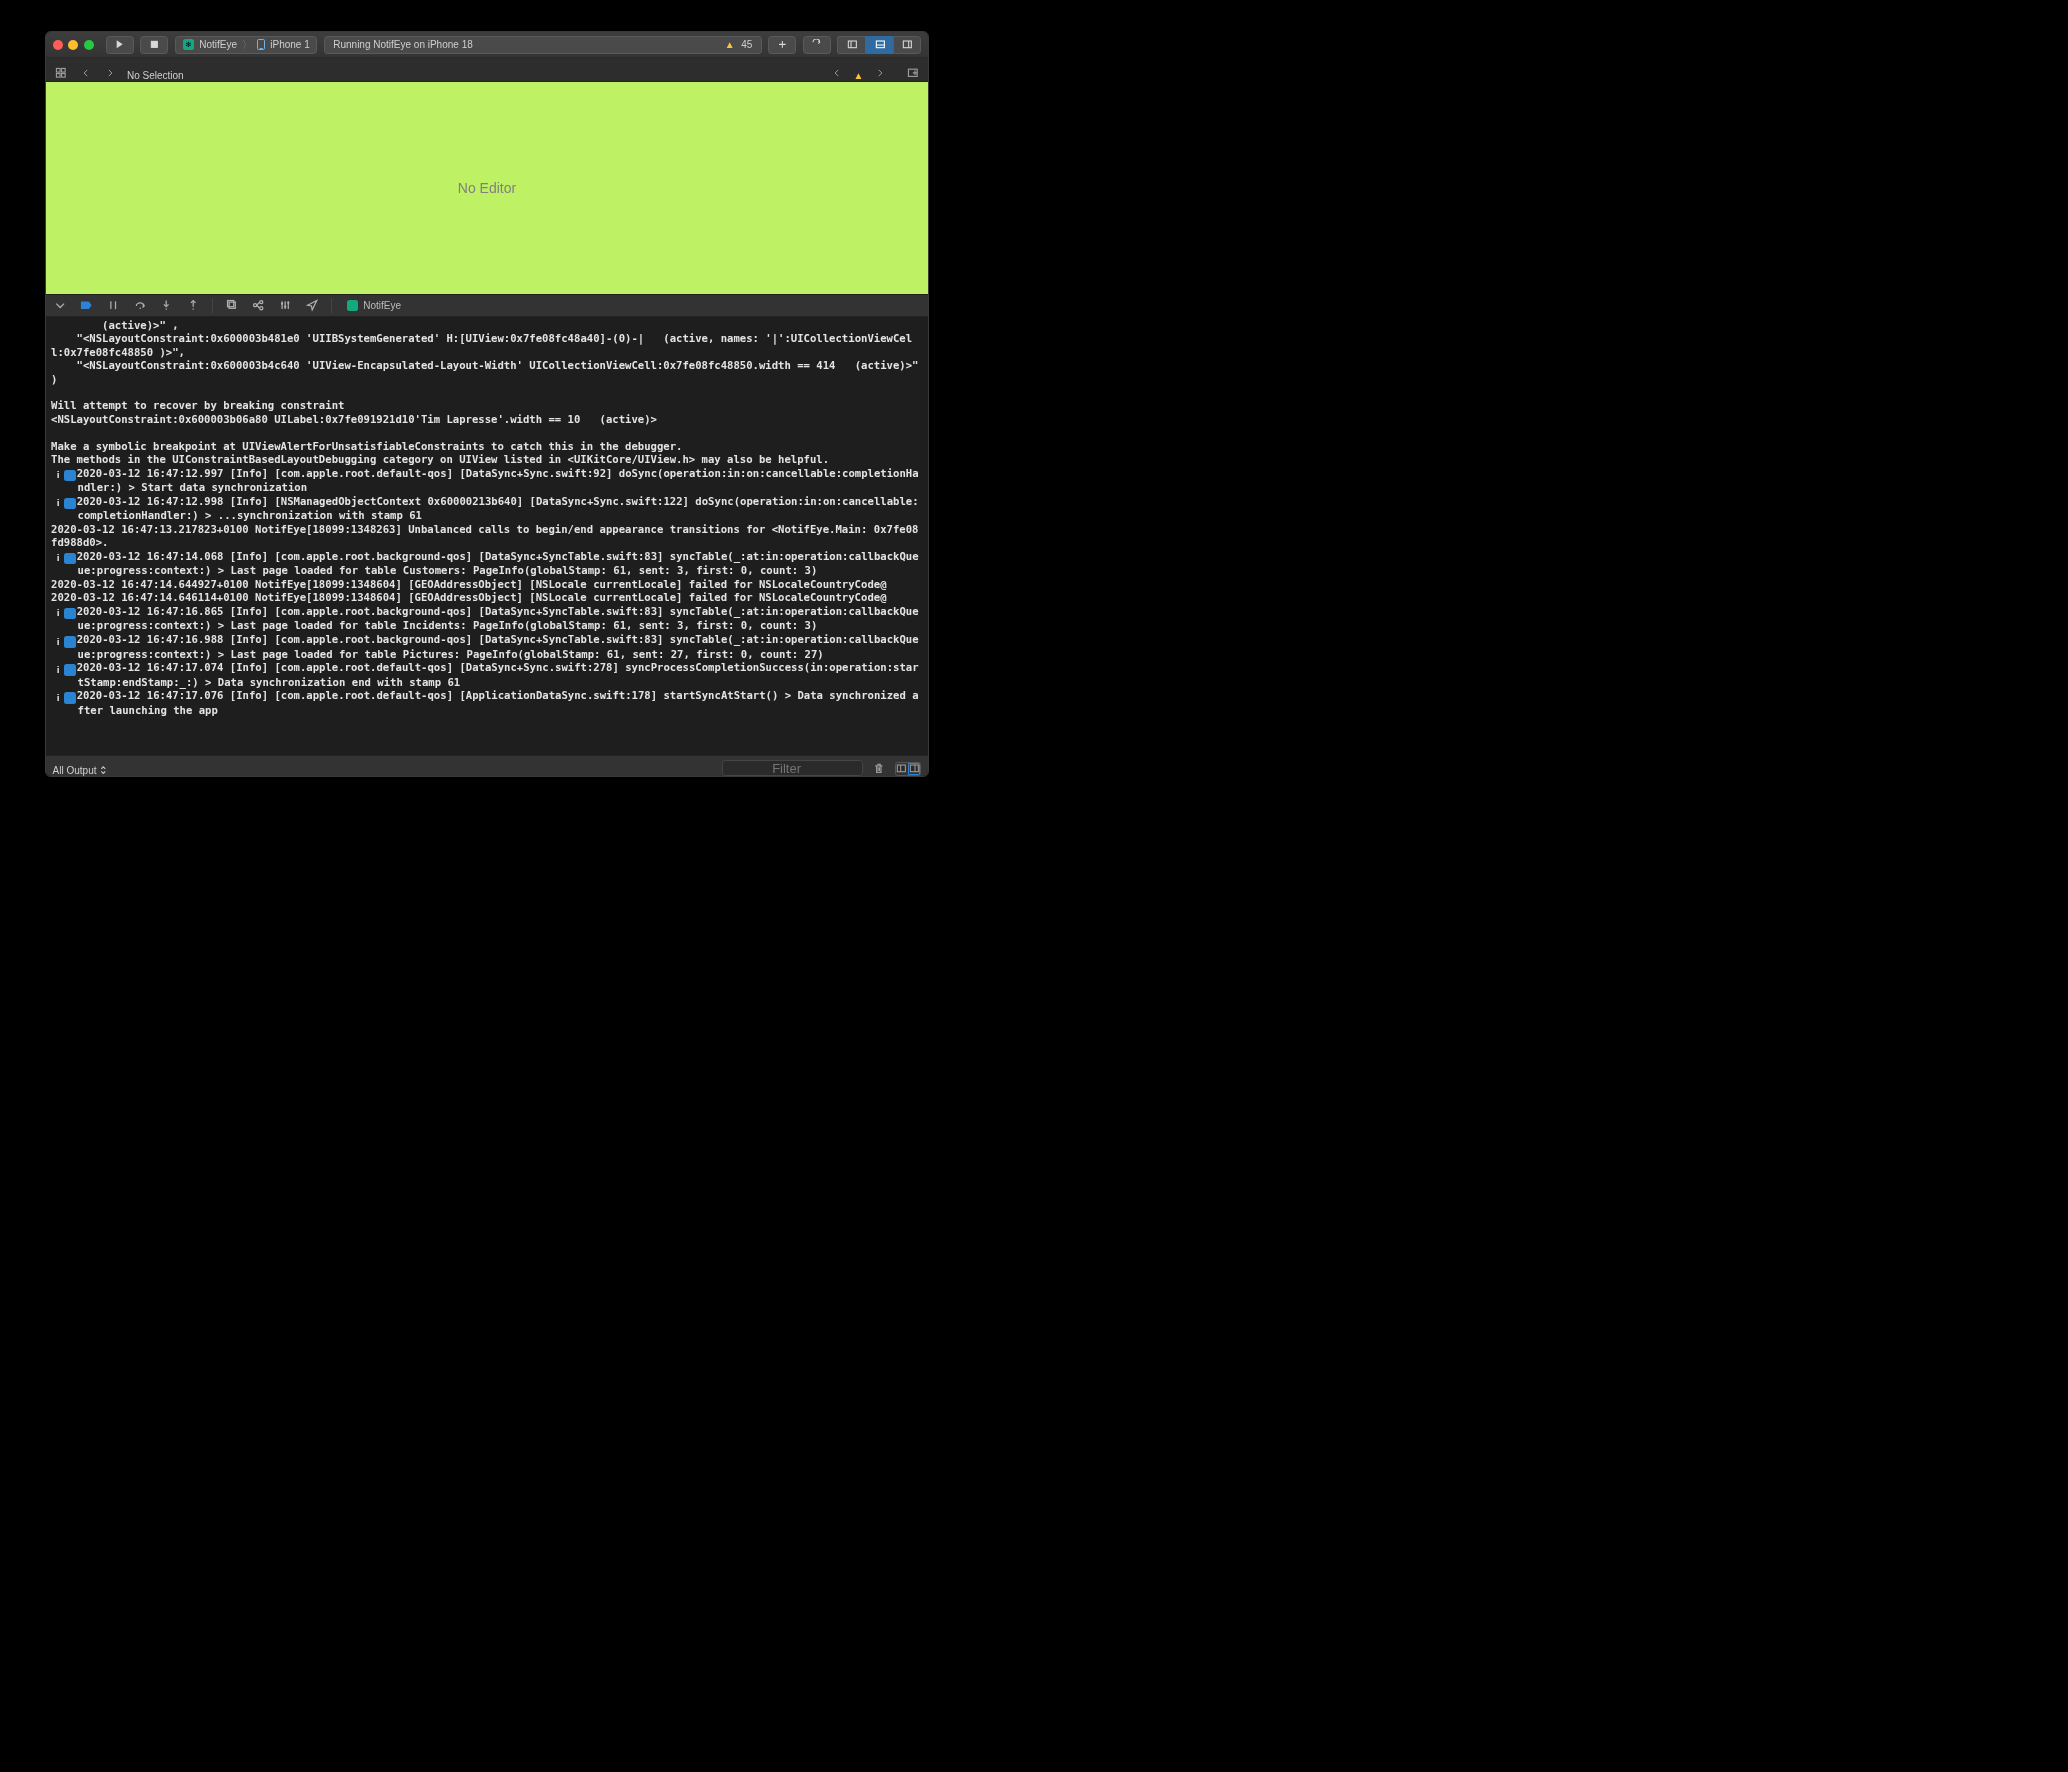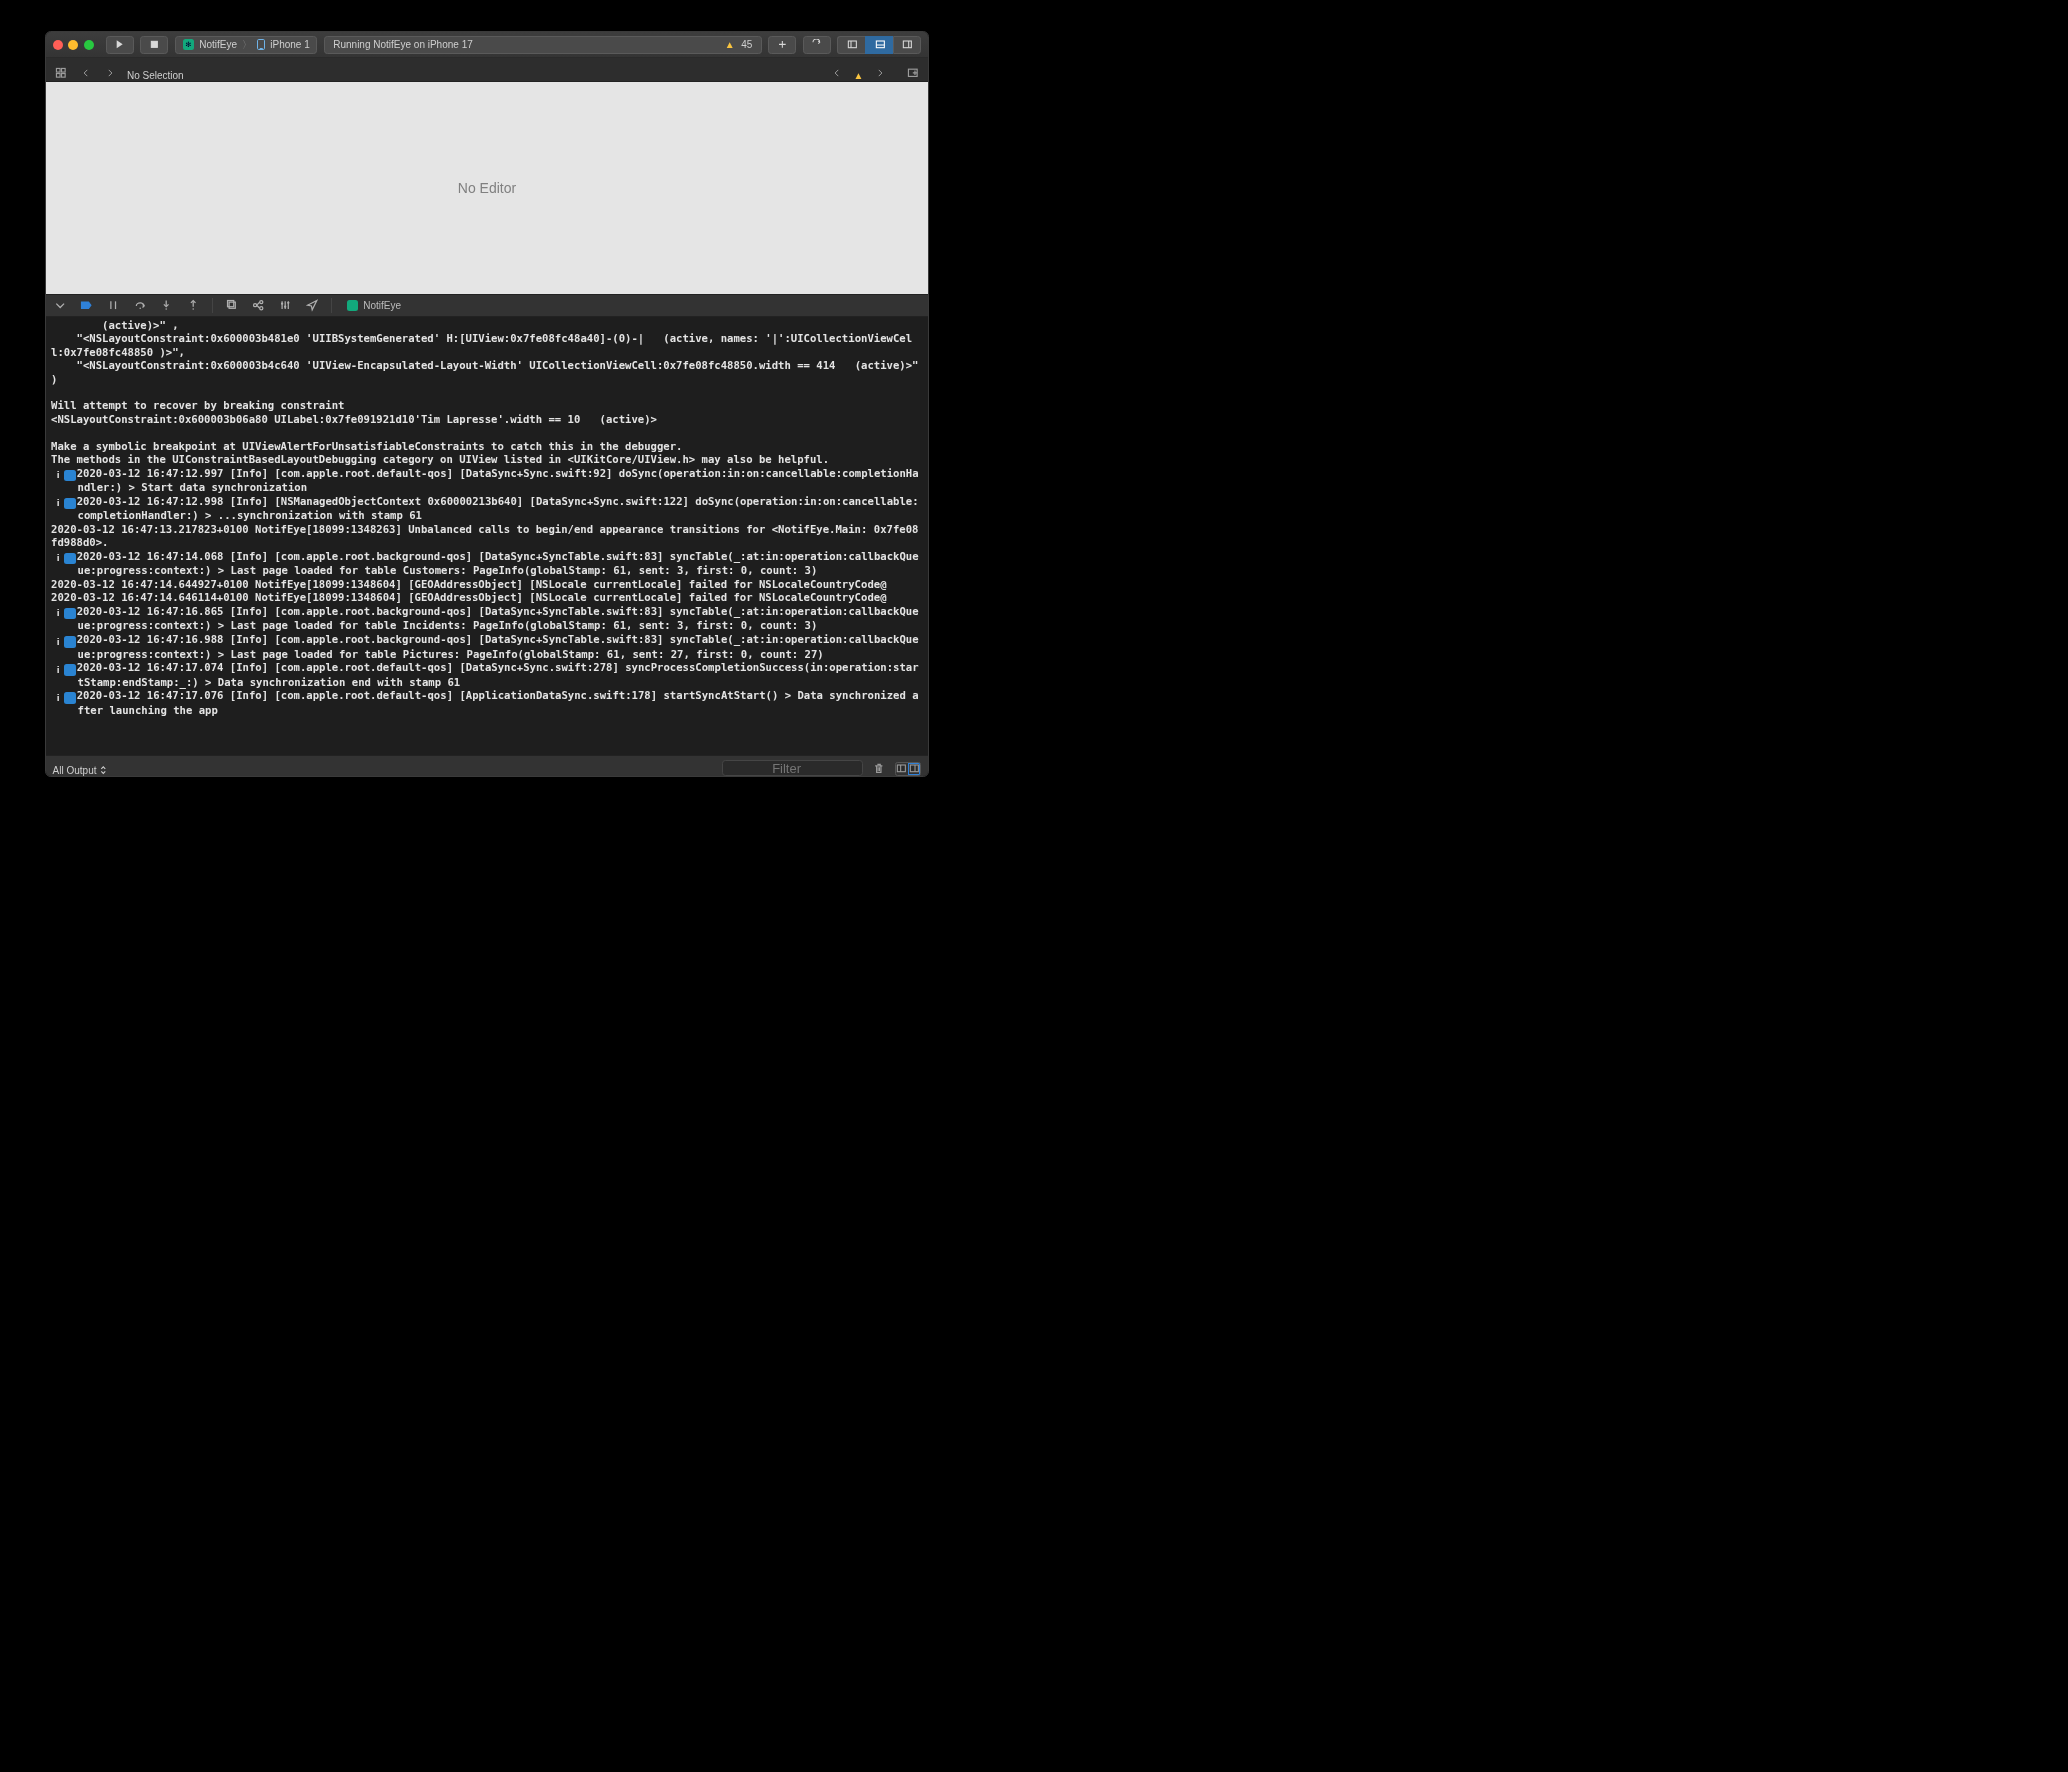--- a/index.html
+++ b/index.html
@@ -83,21 +83,21 @@
     color: #cfcfcf; font-size: 10px;
   }
   .tabbar .icon-btn { width:16.5px; height:16.5px; display:flex; align-items:center; justify-content:center; color:#8e8e8e; }
   .tabbar .spacer { flex:1; }
   .tabbar .tri { color:#f9c440; font-size:10px; }
   .tabbar svg { stroke:#9c9c9c; fill:none; stroke-width:1.6; }
 
   
   .editor {
     flex: 0 0 212px;
-    background: #e5e5e5;
+    background: #bef264;
     display:flex; align-items:center; justify-content:center;
     color:#808080; font-size:14px;text-align:right;
   }
 
   
   .dbgbar {
     height: 23px;
     background: #333333;
     border-top: 0.8px solid #222; border-bottom: 0.8px solid #222;
     display:flex; align-items:center; padding: 0 6.6px; gap:11.6px;
@@ -182,21 +182,21 @@
 
     <div class="scheme">
       <span class="icon-app">✻</span>
       <span>NotifEye</span>
       <span class="sep">〉</span>
       <span class="icon-phone"></span>
       <span>iPhone 1</span>
     </div>
 
     <div class="status">
-      <span>Running NotifEye on iPhone 17</span>
+      <span>Running NotifEye on iPhone 18</span>
       <span style="flex:1"></span>
       <span class="tri">▲</span>
       <span class="count">45</span>
     </div>
 
     <div class="tb-right">
       <div class="tb-btn">
         <svg viewBox="0 0 16 16">
             <path d="M8 3 V13 M3 8 H13"></path>
           </svg>

